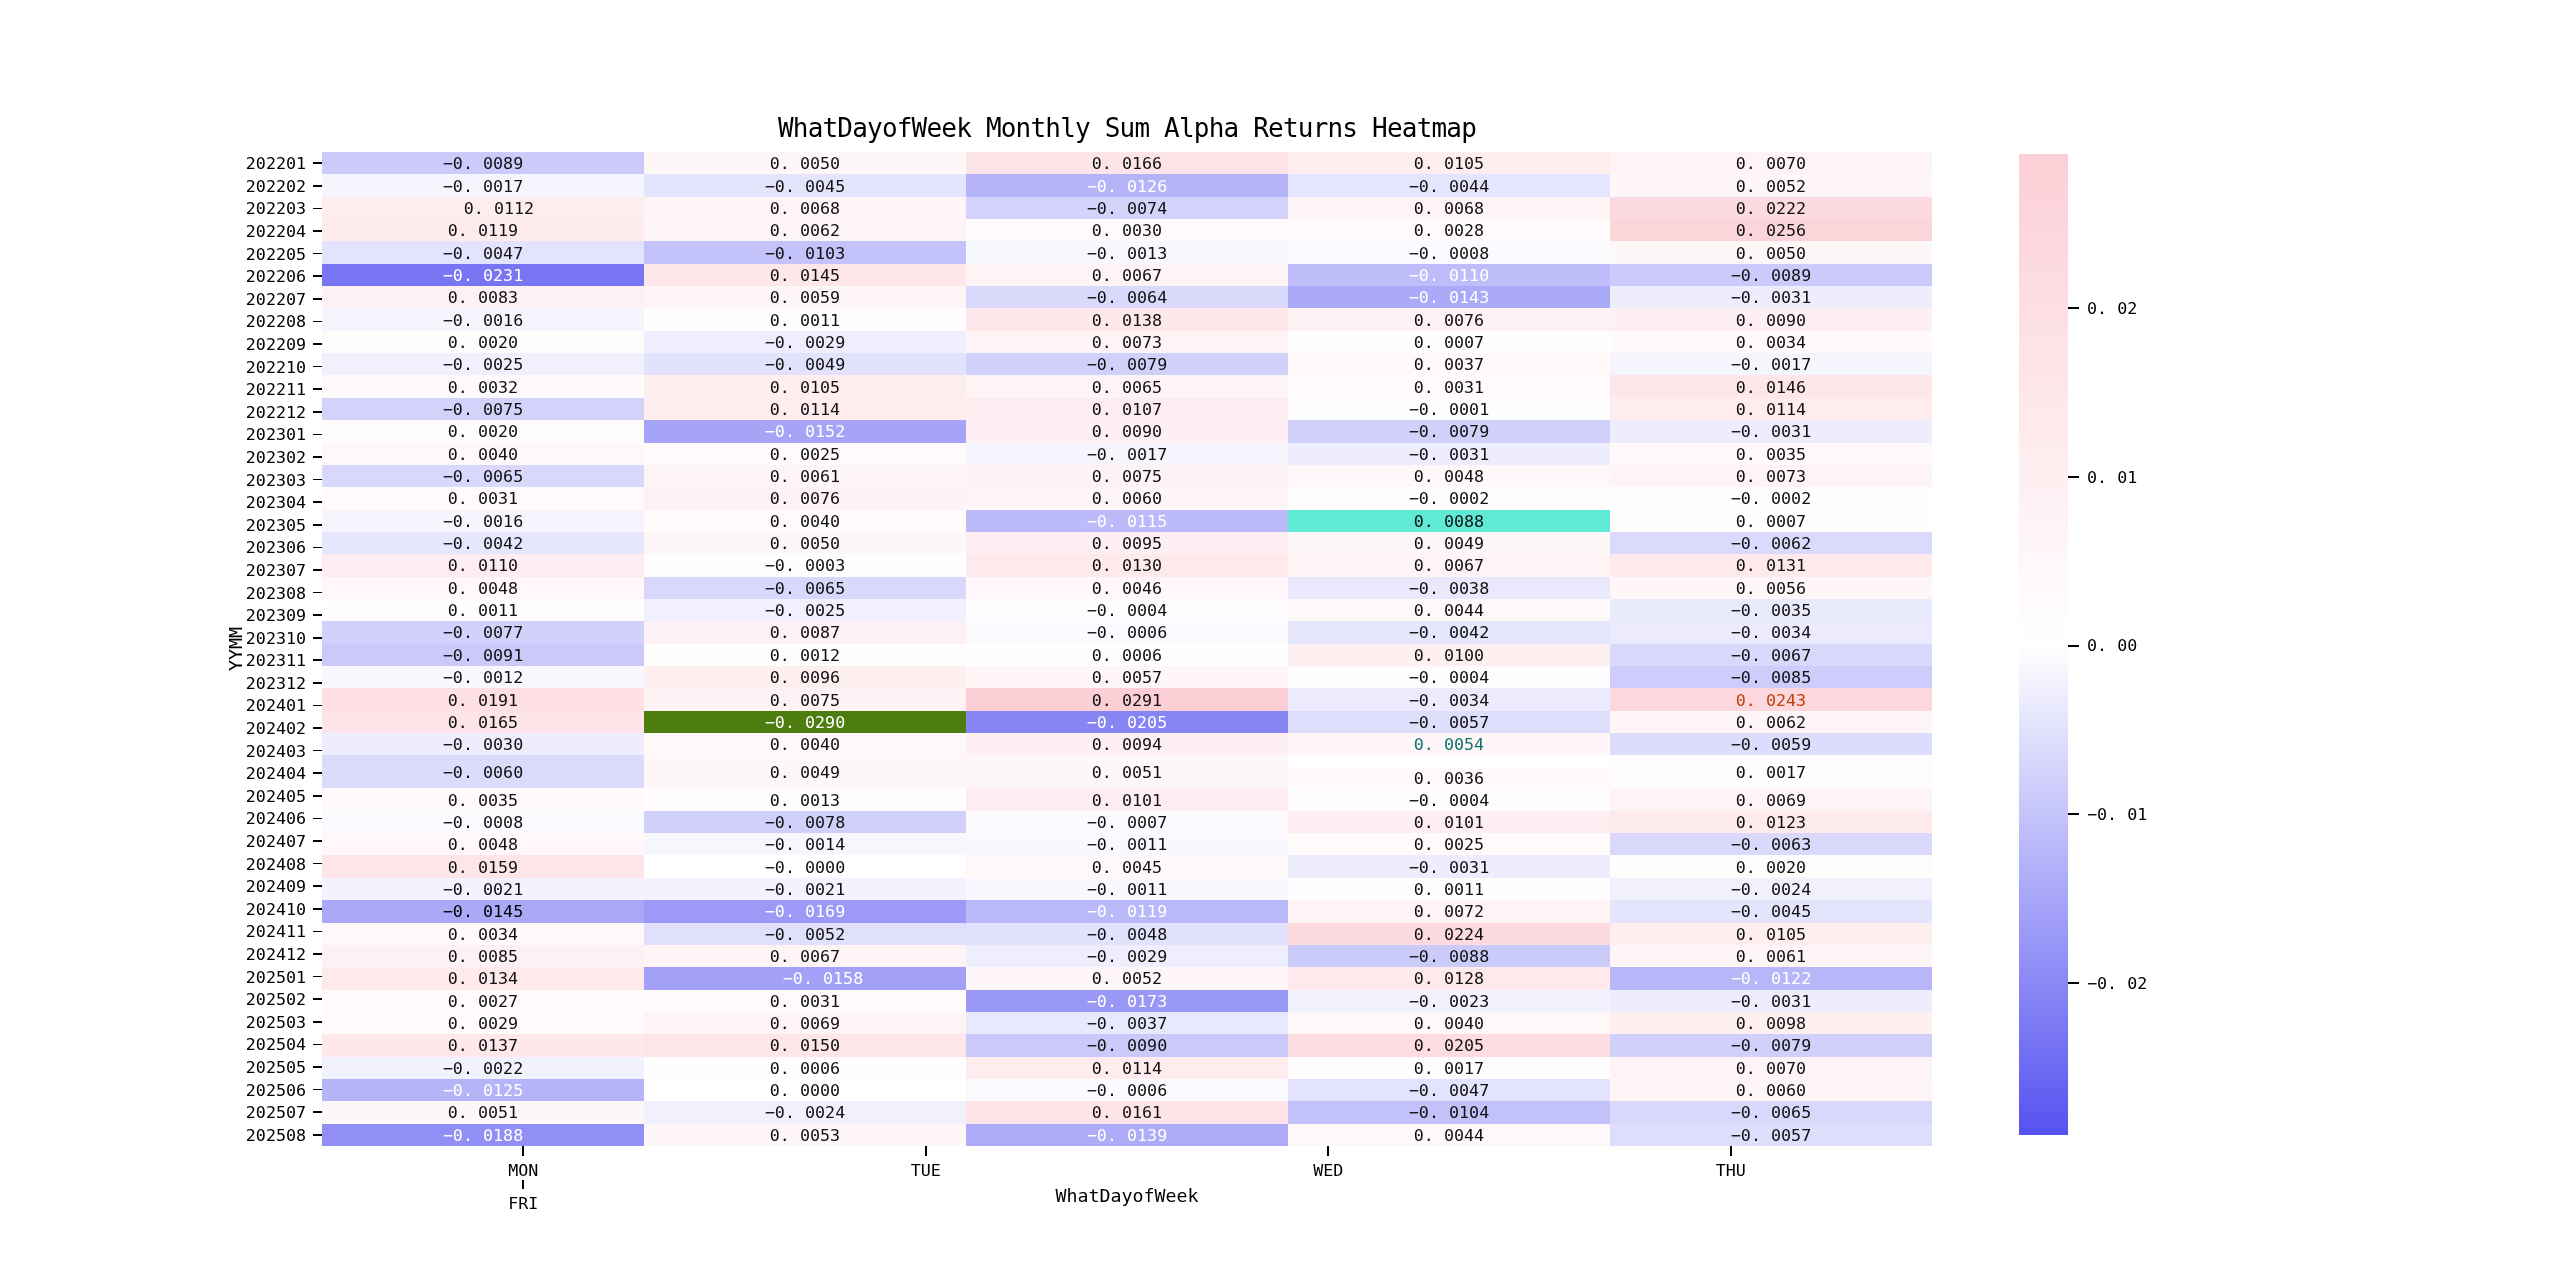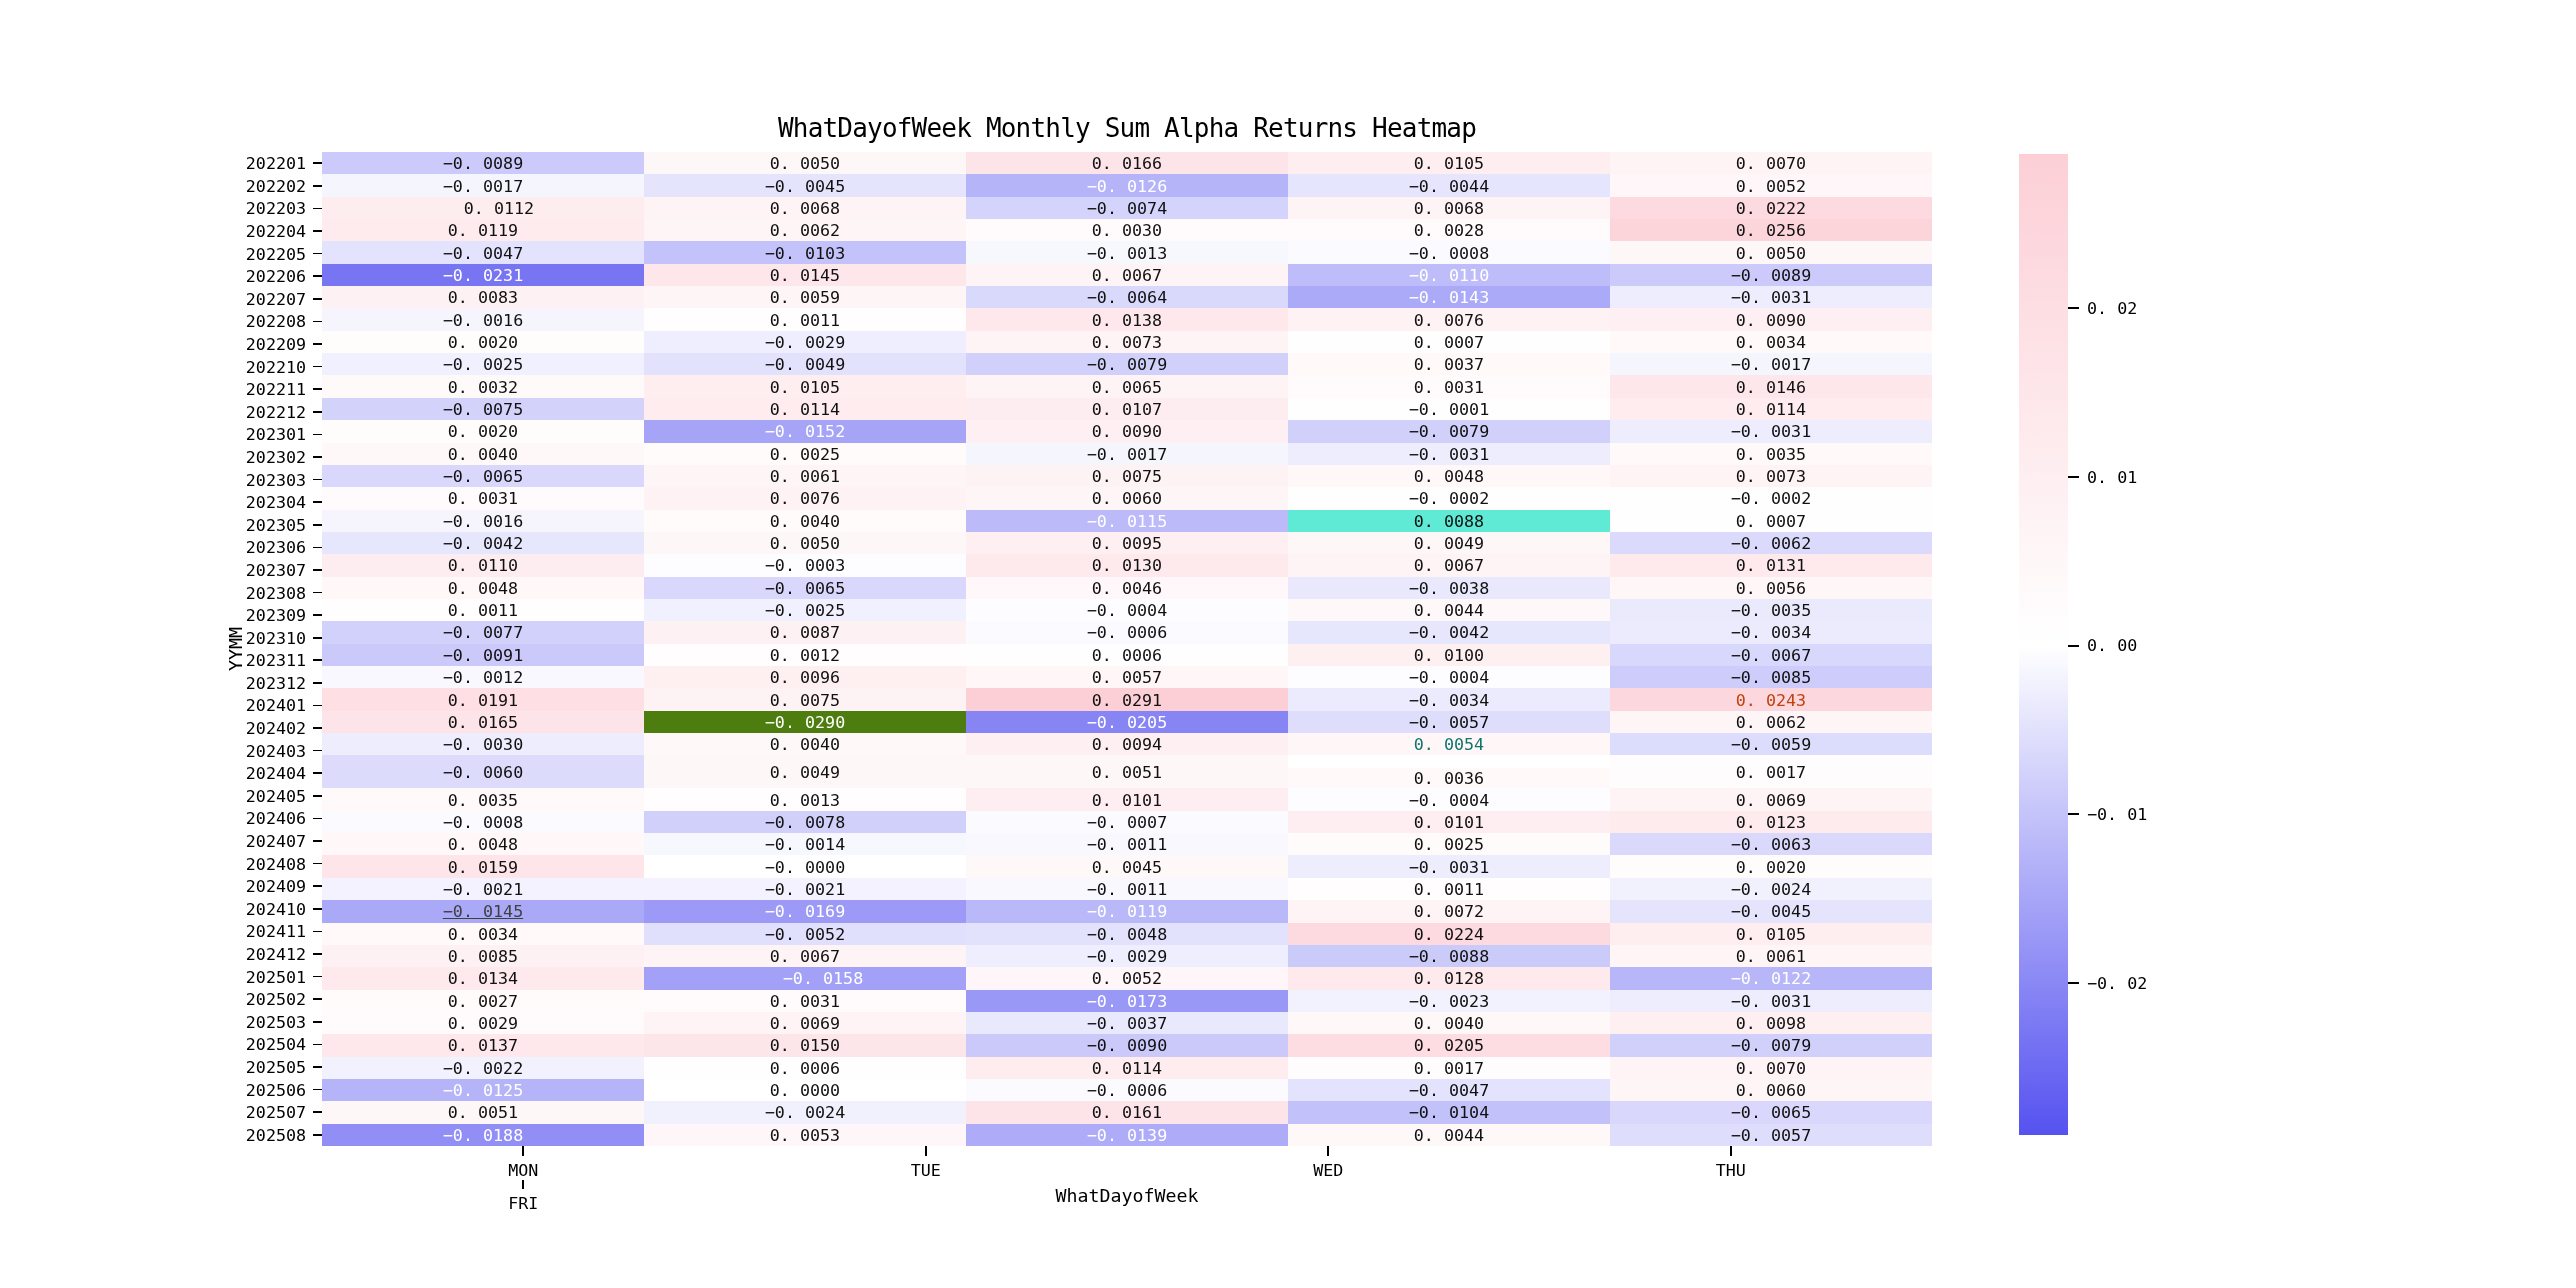--- a/index.html
+++ b/index.html
@@ -373,21 +373,21 @@
     <div class="cell" style="background: rgb(253, 229, 233); color: rgb(17, 17, 17);">0. 0159</div>
     <div class="cell" style="background: rgb(255, 255, 255); color: rgb(17, 17, 17);">−0. 0000</div>
     <div class="cell" style="background: rgb(255, 248, 249); color: rgb(17, 17, 17);">0. 0045</div>
     <div class="cell" style="background: rgb(237, 237, 253); color: rgb(17, 17, 17);">−0. 0031</div>
     <div class="cell" style="background: rgb(255, 252, 252); color: rgb(17, 17, 17);">0. 0020</div>
     <div class="cell" style="background: rgb(243, 242, 254); color: rgb(17, 17, 17);">−0. 0021</div>
     <div class="cell" style="background: rgb(243, 242, 254); color: rgb(17, 17, 17);">−0. 0021</div>
     <div class="cell" style="background: rgb(249, 248, 254); color: rgb(17, 17, 17);">−0. 0011</div>
     <div class="cell" style="background: rgb(255, 253, 253); color: rgb(17, 17, 17);">0. 0011</div>
     <div class="cell" style="background: rgb(241, 241, 254); color: rgb(17, 17, 17);">−0. 0024</div>
-    <div class="cell" style="background: rgb(170, 169, 248); color: #404040; text-decoration: underline;">−0. 0145</div>
+    <div class="cell" style="background: rgb(170, 169, 248); color: #000000;">−0. 0145</div>
     <div class="cell" style="background: rgb(156, 154, 246); color: rgb(255, 255, 255);">−0. 0169</div>
     <div class="cell" style="background: rgb(185, 184, 249); color: rgb(255, 255, 255);">−0. 0119</div>
     <div class="cell" style="background: rgb(254, 243, 245); color: rgb(17, 17, 17);">0. 0072</div>
     <div class="cell" style="background: rgb(229, 228, 253); color: rgb(17, 17, 17);">−0. 0045</div>
     <div class="cell" style="background: rgb(255, 249, 250); color: rgb(17, 17, 17);">0. 0034</div>
     <div class="cell" style="background: rgb(225, 224, 252); color: rgb(17, 17, 17);">−0. 0052</div>
     <div class="cell" style="background: rgb(227, 226, 253); color: rgb(17, 17, 17);">−0. 0048</div>
     <div class="cell" style="background: rgb(253, 218, 223); color: rgb(17, 17, 17);">0. 0224</div>
     <div class="cell" style="background: rgb(254, 238, 240); color: rgb(17, 17, 17);">0. 0105</div>
     <div class="cell" style="background: rgb(254, 241, 243); color: rgb(17, 17, 17);">0. 0085</div>

